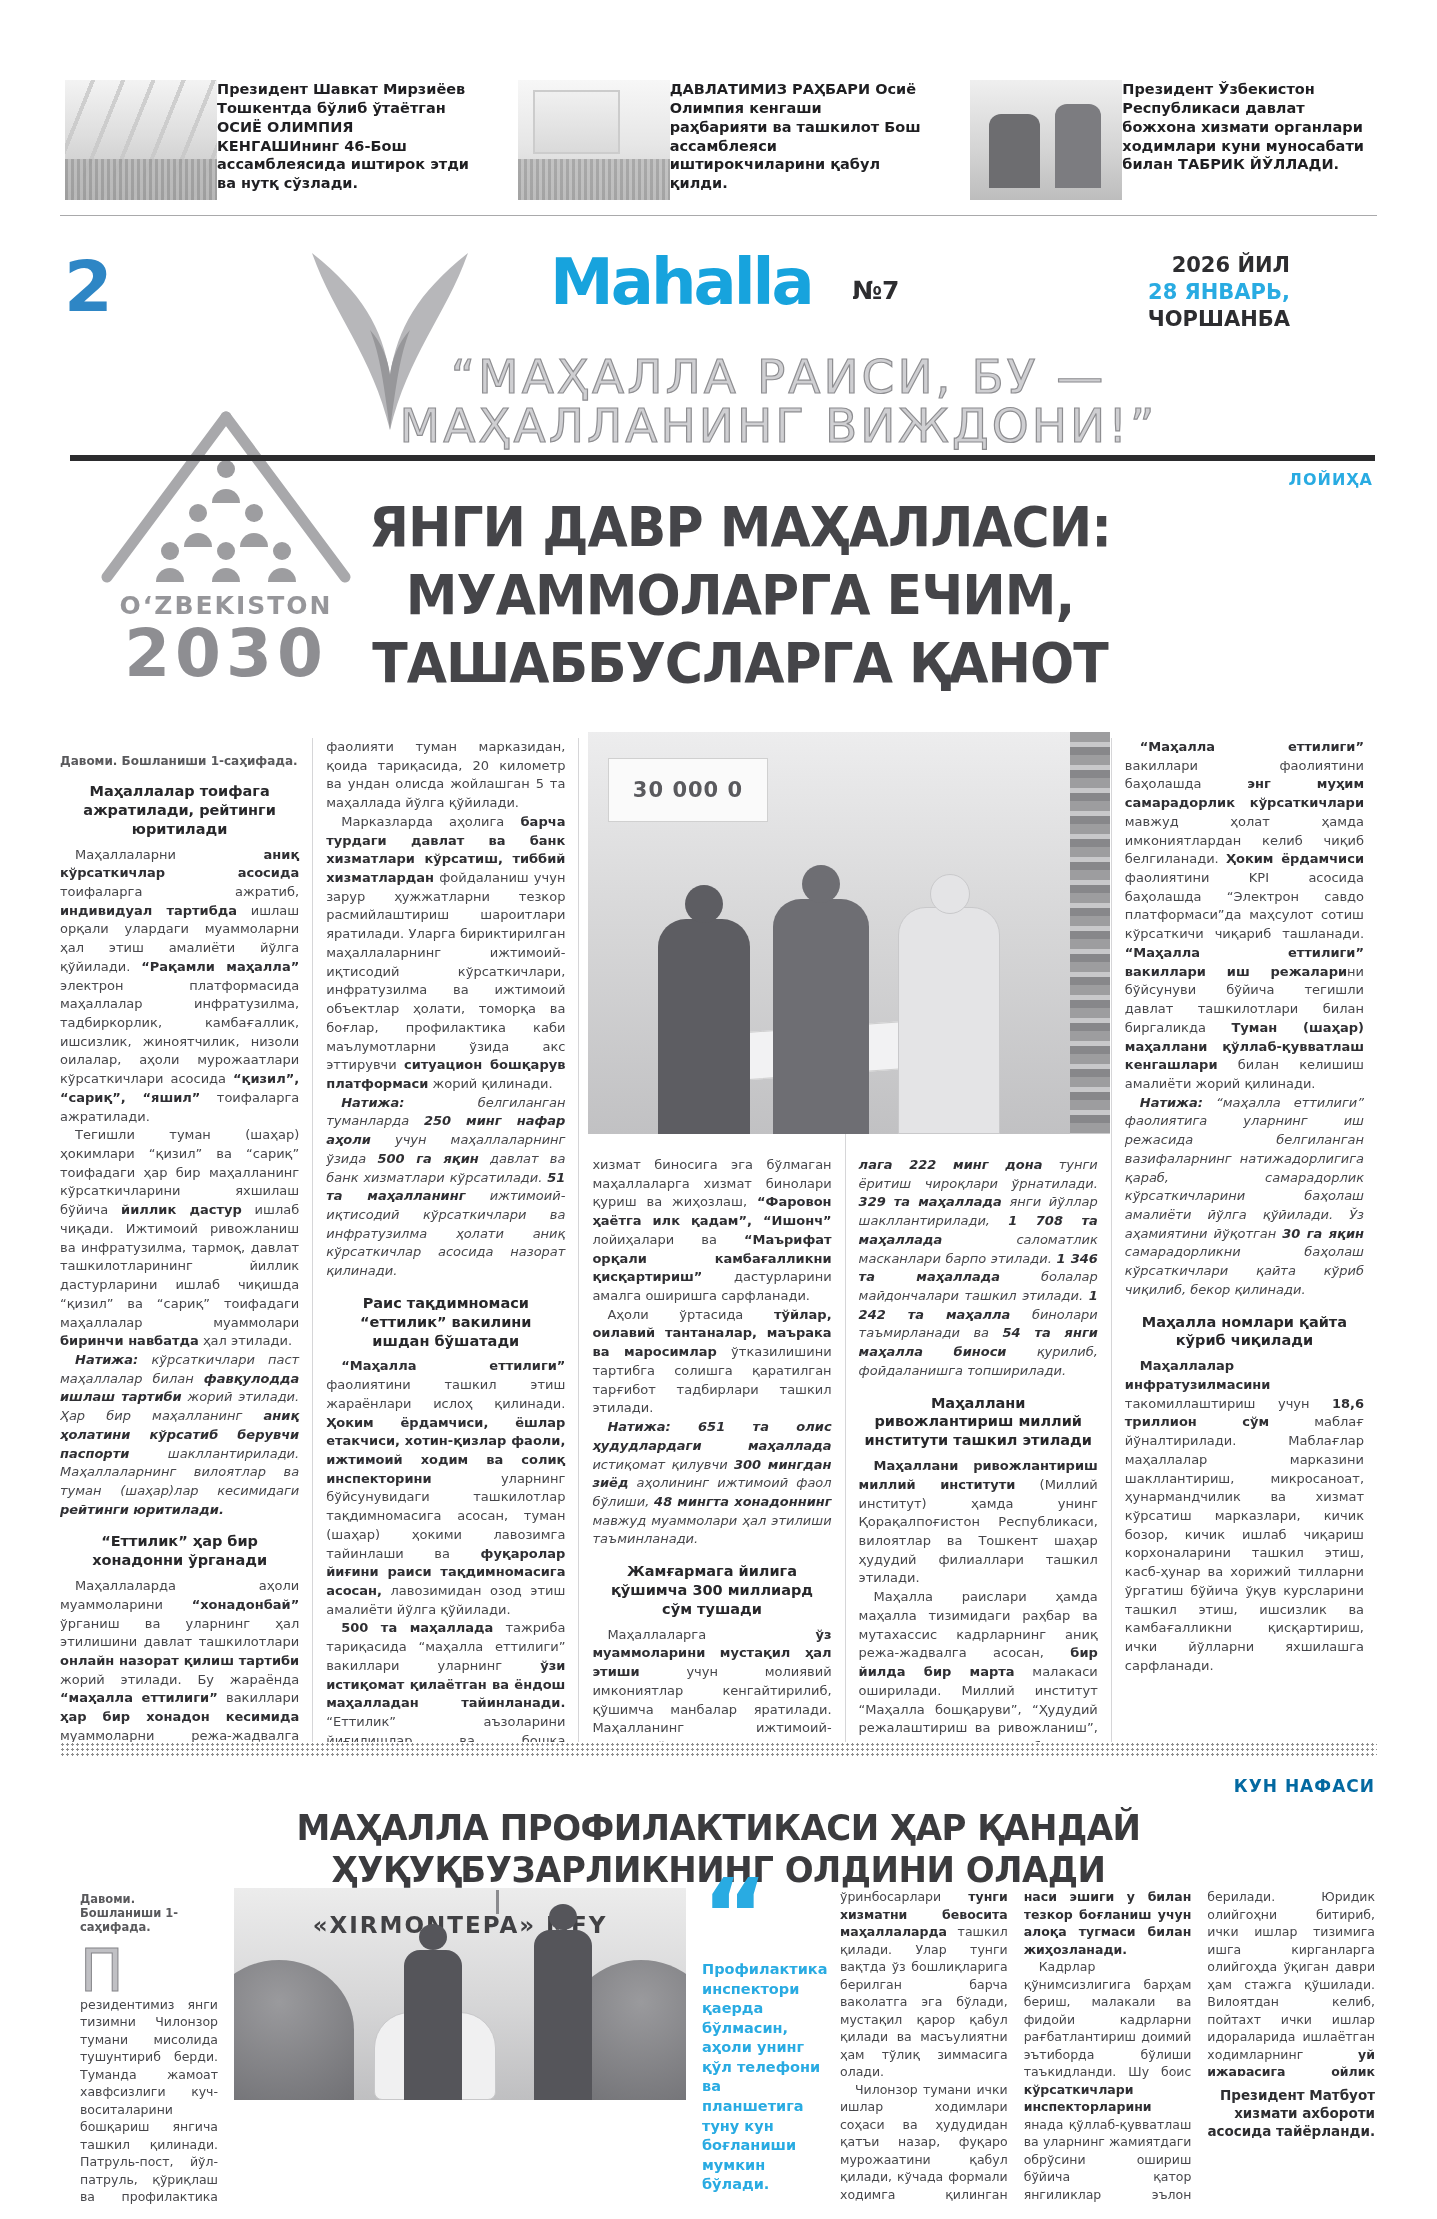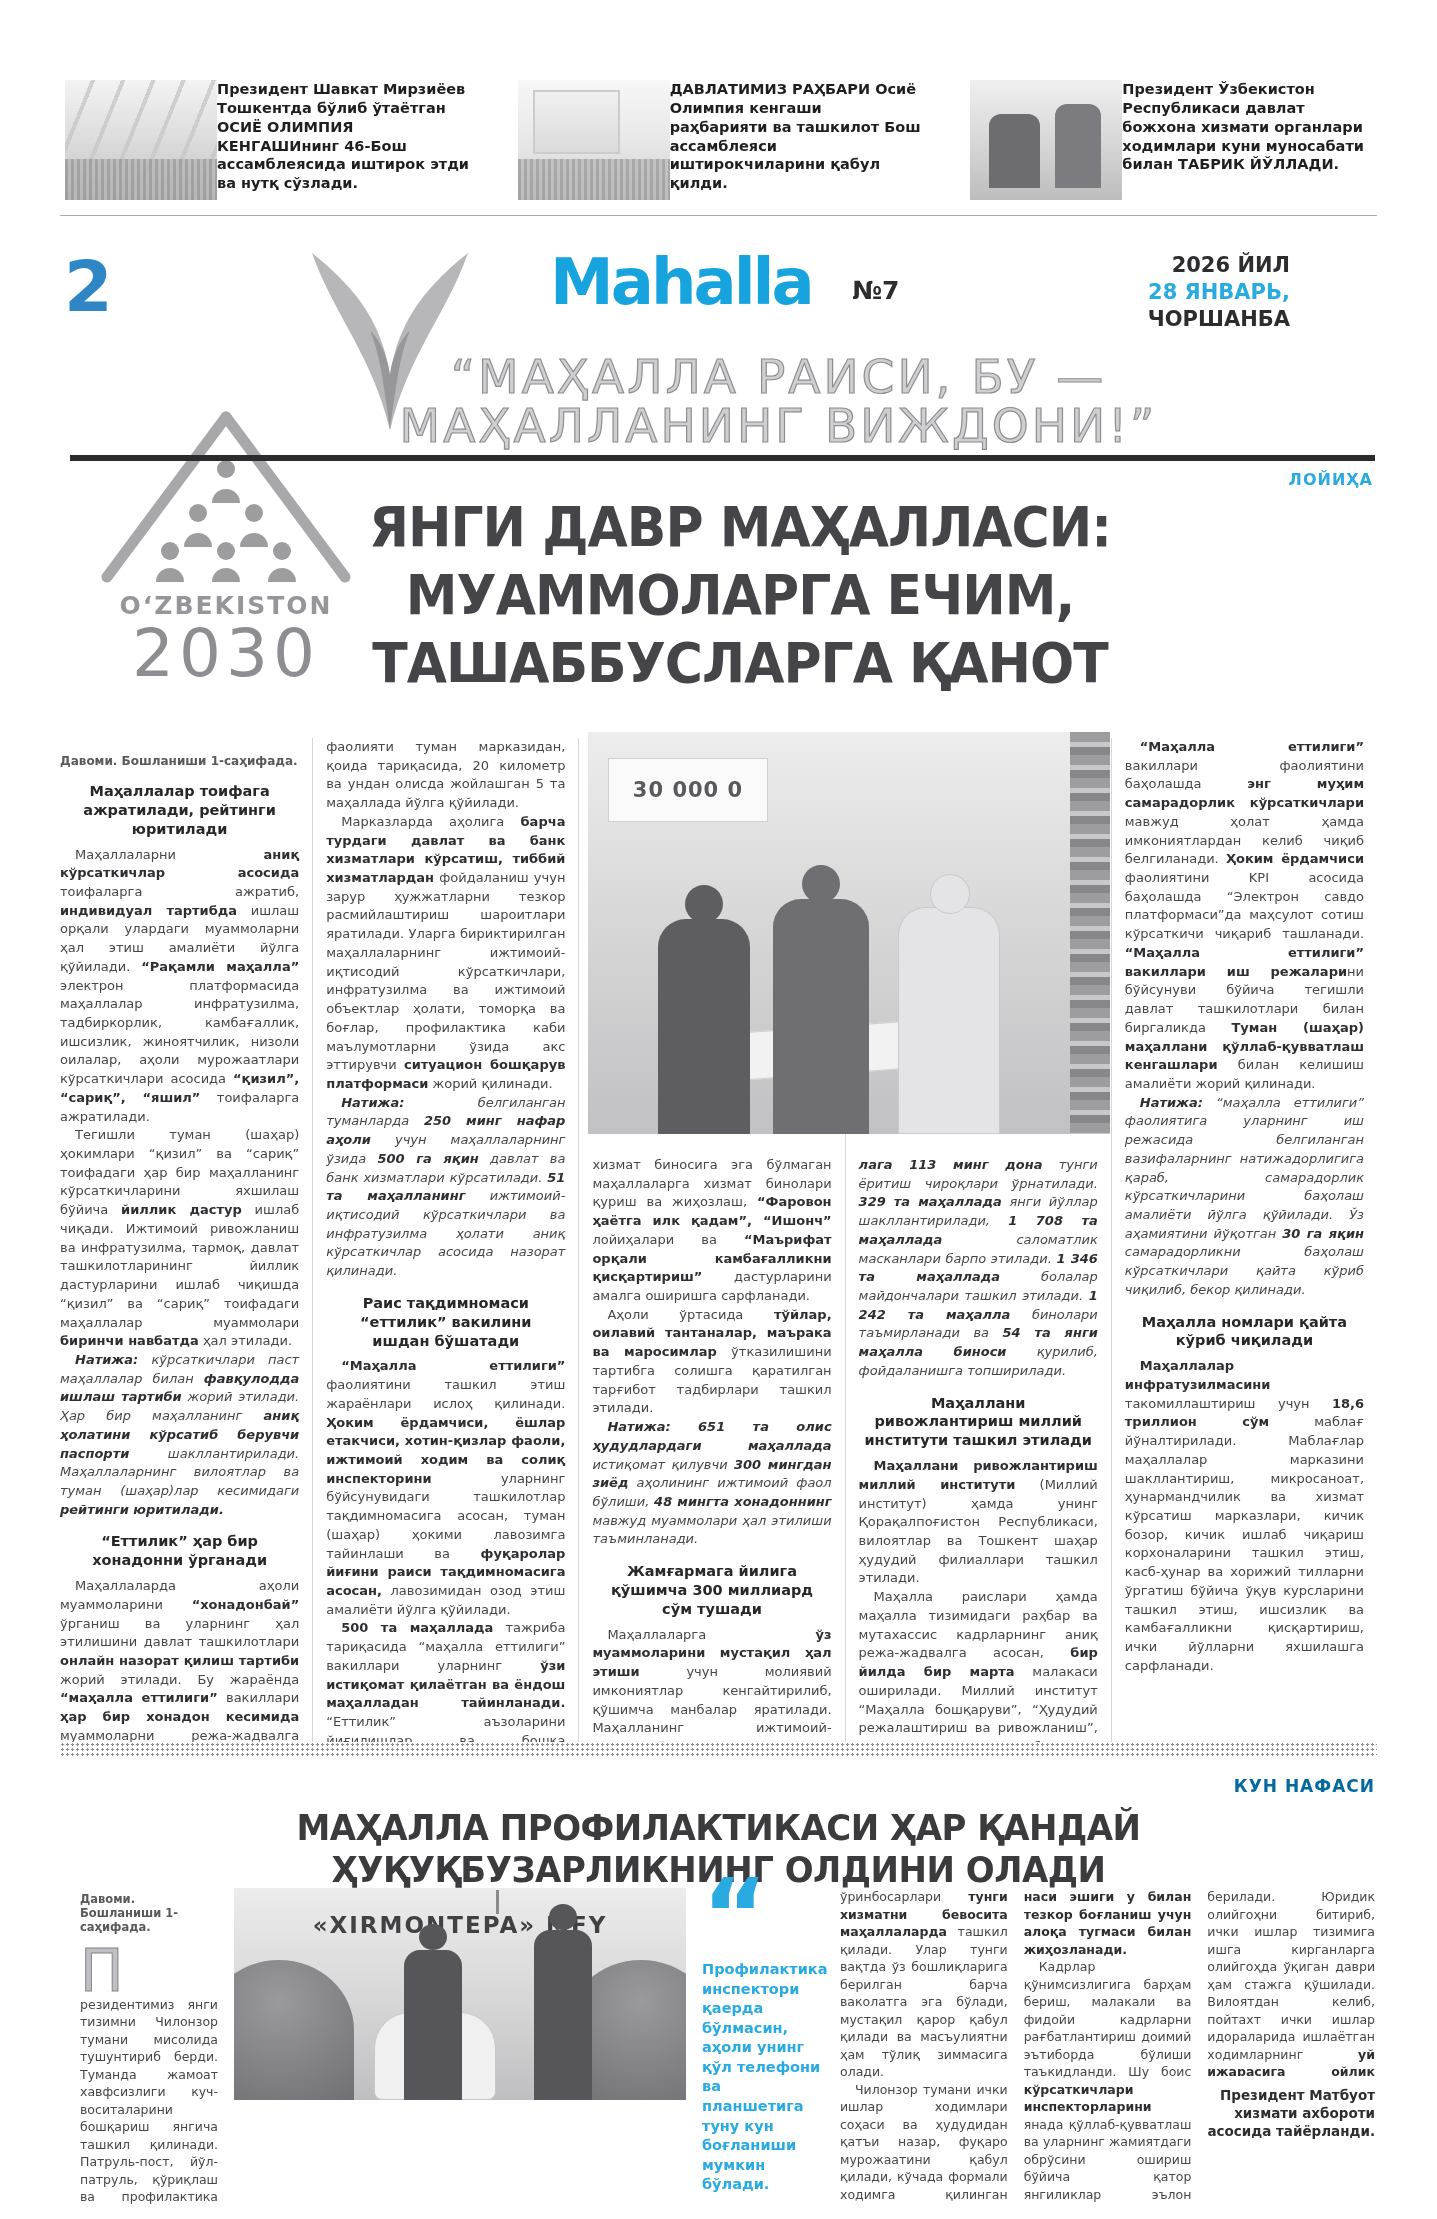--- a/index.html
+++ b/index.html
@@ -19,21 +19,21 @@
   .sp3::before{content:"";position:absolute;left:12%;top:28%;width:34%;height:62%;background:#6d6d70;border-radius:12px 12px 0 0;}
   .sp3::after{content:"";position:absolute;right:14%;top:20%;width:30%;height:70%;background:#7c7c80;border-radius:12px 12px 0 0;}
   .strip-caption{font-size:14.5px;font-weight:bold;line-height:1.3;color:#1f1f22;padding-top:22px;}
   .rule-thin{position:absolute;left:60px;right:60px;top:215px;height:1px;background:#a9a9ab;}
   
   .page-num{position:absolute;left:64px;top:252px;font-size:70px;font-weight:900;color:#2e86c5;line-height:1;}
   .emblem{position:absolute;left:95px;top:233px;width:380px;height:505px;}
   .emblem .bird{position:absolute;left:215px;top:2px;}
   .emblem .pyramid{position:absolute;left:0;top:178px;}
   .emblem-name{position:absolute;left:0;top:358px;width:262px;text-align:center;font-size:25px;font-weight:900;color:#96969a;letter-spacing:2px;}
-  .emblem-year{position:absolute;left:0;top:388px;width:262px;text-align:center;font-size:66px;font-weight:400;color:#8e8e92;letter-spacing:5px;line-height:1;}
+  .emblem-year{position:absolute;left:0;top:388px;width:262px;text-align:center;font-size:66px;font-weight:700;color:#8e8e92;letter-spacing:5px;line-height:1;}
   .logo{position:absolute;left:550px;top:250px;font-size:64px;font-weight:900;color:#17a3dd;letter-spacing:-3px;line-height:1;}
   .issue-no{position:absolute;left:852px;top:276px;font-size:25px;font-weight:900;color:#2d2d30;}
   .date-block{position:absolute;right:147px;top:252px;text-align:right;font-size:21px;font-weight:900;line-height:1.28;color:#2d2d30;}
   .date-block .mid{color:#29abe2;}
   
   .masthead-quote{position:absolute;left:180px;right:60px;top:352px;text-align:center;
       font-size:47px;line-height:1.05;letter-spacing:3px;color:#cfcfd2;-webkit-text-stroke:1.2px #8e8e91;font-weight:400;}
   .thick-rule{position:absolute;left:70px;right:62px;top:455px;height:6px;background:#2c2c2e;}
   .tag{position:absolute;right:64px;top:470px;font-size:16px;font-weight:bold;color:#29abe2;letter-spacing:1px;}
   
@@ -193,21 +193,21 @@
           <p class="cont">хизмат биносига эга бўлмаган маҳаллаларга хизмат бинолари қуриш ва жиҳозлаш, <b>“Фаровон ҳаётга илк қадам”, “Ишонч”</b> лойиҳалари ва <b>“Маърифат орқали камбағалликни қисқартириш”</b> дастурларини амалга оширишга сарфланади.</p>
           <p class="">Аҳоли ўртасида <b>тўйлар, оилавий тантаналар, маърака ва маросимлар</b> ўтказилишини тартибга солишга қаратилган тарғибот тадбирлари ташкил этилади.</p>
           <p class="result"><b>Натижа: 651 та олис ҳудудлардаги маҳаллада</b> истиқомат қилувчи <b>300 мингдан зиёд</b> аҳолининг ижтимоий фаол бўлиши, <b>48 мингта хонадоннинг</b> мавжуд муаммолари ҳал этилиши таъминланади.</p>
           <h3>Жамғармага йилига қўшимча 300 миллиард сўм тушади</h3>
           <p class="">Маҳаллаларга <b>ўз муаммоларини мустақил ҳал этиши</b> учун молиявий имкониятлар кенгайтирилиб, қўшимча манбалар яратилади. Маҳалланинг ижтимоий-иқтисодий муаммоларини ҳал этиш жамғармаси маблағларини қўшимча равишда жисмоний шахслардан олинадиган мол-мулк ва ер солиғи бўйича ундирилган маблағларнинг  маҳалла ҳудудида санитария, ноқонуний қурилиш бўйича ундириладиган жарималарнинг  ҳисобидан шакллантириш амалиёти йўлга қўйилади.</p>
         </div>
     </div>
     <div class="col">
       <div class="spacer"></div>
       <div>
-          <p class="resultc"><b>лага 113 минг дона</b> тунги ёритиш чироқлари ўрнатилади. <b>329 та маҳаллада</b> янги йўллар шакллантирилади, <b>1 708 та маҳаллада</b> саломатлик масканлари барпо этилади. <b>1 346 та маҳаллада</b> болалар майдончалари ташкил этилади. <b>1 242 та маҳалла</b> бинолари таъмирланади ва <b>54 та янги маҳалла биноси</b> қурилиб, фойдаланишга топширилади.</p>
+          <p class="resultc"><b>лага 222 минг дона</b> тунги ёритиш чироқлари ўрнатилади. <b>329 та маҳаллада</b> янги йўллар шакллантирилади, <b>1 708 та маҳаллада</b> саломатлик масканлари барпо этилади. <b>1 346 та маҳаллада</b> болалар майдончалари ташкил этилади. <b>1 242 та маҳалла</b> бинолари таъмирланади ва <b>54 та янги маҳалла биноси</b> қурилиб, фойдаланишга топширилади.</p>
           <h3>Маҳаллани ривожлантириш миллий институти ташкил этилади</h3>
           <p class=""><b>Маҳаллани ривожлантириш миллий институти</b> (Миллий институт) ҳамда унинг Қорақалпоғистон Республикаси, вилоятлар ва Тошкент шаҳар ҳудудий филиаллари ташкил этилади.</p>
           <p class="">Маҳалла раислари ҳамда маҳалла тизимидаги раҳбар ва мутахассис кадрларнинг аниқ режа-жадвалга асосан, <b>бир йилда бир марта</b> малакаси оширилади. Миллий институт “Маҳалла бошқаруви”, “Ҳудудий режалаштириш ва ривожланиш”, “Лидерлик ва барқарор ривожланиш”, “Ижтимоий лойиҳаларни бошқариш ва мувофиқлаштириш” таълим мутахассисликлари бўйича магистратура босқичида  йўлга қўйилади.</p>
         </div>
     </div>
     <div class="col">
         <p class=""><b>“Маҳалла еттилиги”</b> вакиллари фаолиятини баҳолашда <b>энг муҳим самарадорлик кўрсаткичлари</b> мавжуд ҳолат ҳамда имкониятлардан келиб чиқиб белгиланади. <b>Ҳоким ёрдамчиси</b> фаолиятини KPI асосида баҳолашда “Электрон савдо платформаси”да маҳсулот сотиш кўрсаткичи чиқариб ташланади. <b>“Маҳалла еттилиги” вакиллари иш режалари</b>ни бўйсунуви бўйича тегишли давлат ташкилотлари билан биргаликда <b>Туман (шаҳар) маҳаллани қўллаб-қувватлаш кенгашлари</b> билан келишиш амалиёти жорий қилинади.</p>
         <p class="result"><b>Натижа:</b> “маҳалла еттилиги” фаолиятига уларнинг иш режасида белгиланган вазифаларнинг натижадорлигига қараб, самарадорлик кўрсаткичларини баҳолаш амалиёти йўлга қўйилади. Ўз аҳамиятини йўқотган <b>30 га яқин</b> самарадорликни баҳолаш кўрсаткичлари қайта кўриб чиқилиб, бекор қилинади.</p>
         <h3>Маҳалла номлари қайта кўриб чиқилади</h3>
         <p class=""><b>Маҳаллалар инфратузилмасини</b> такомиллаштириш учун <b>18,6 триллион сўм</b> маблағ йўналтирилади. Маблағлар маҳаллалар марказини шакллантириш, микросаноат, ҳунармандчилик ва хизмат кўрсатиш марказлари, кичик бозор, кичик ишлаб чиқариш корхоналарини ташкил этиш, касб-ҳунар ва хорижий тилларни ўргатиш бўйича ўқув курсларини ташкил этиш, ишсизлик ва камбағалликни қисқартириш, ички йўлларни яхшилашга сарфланади.</p>

